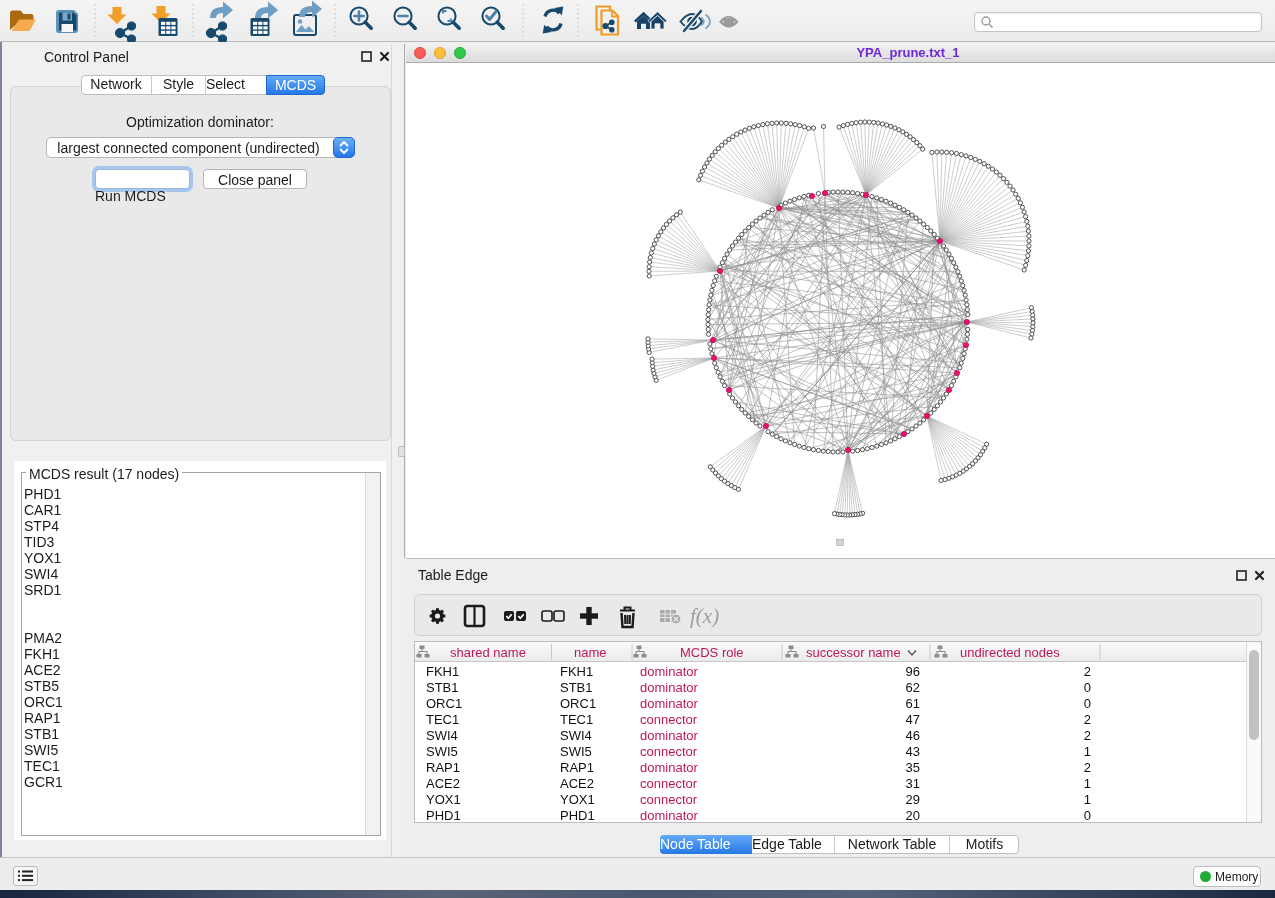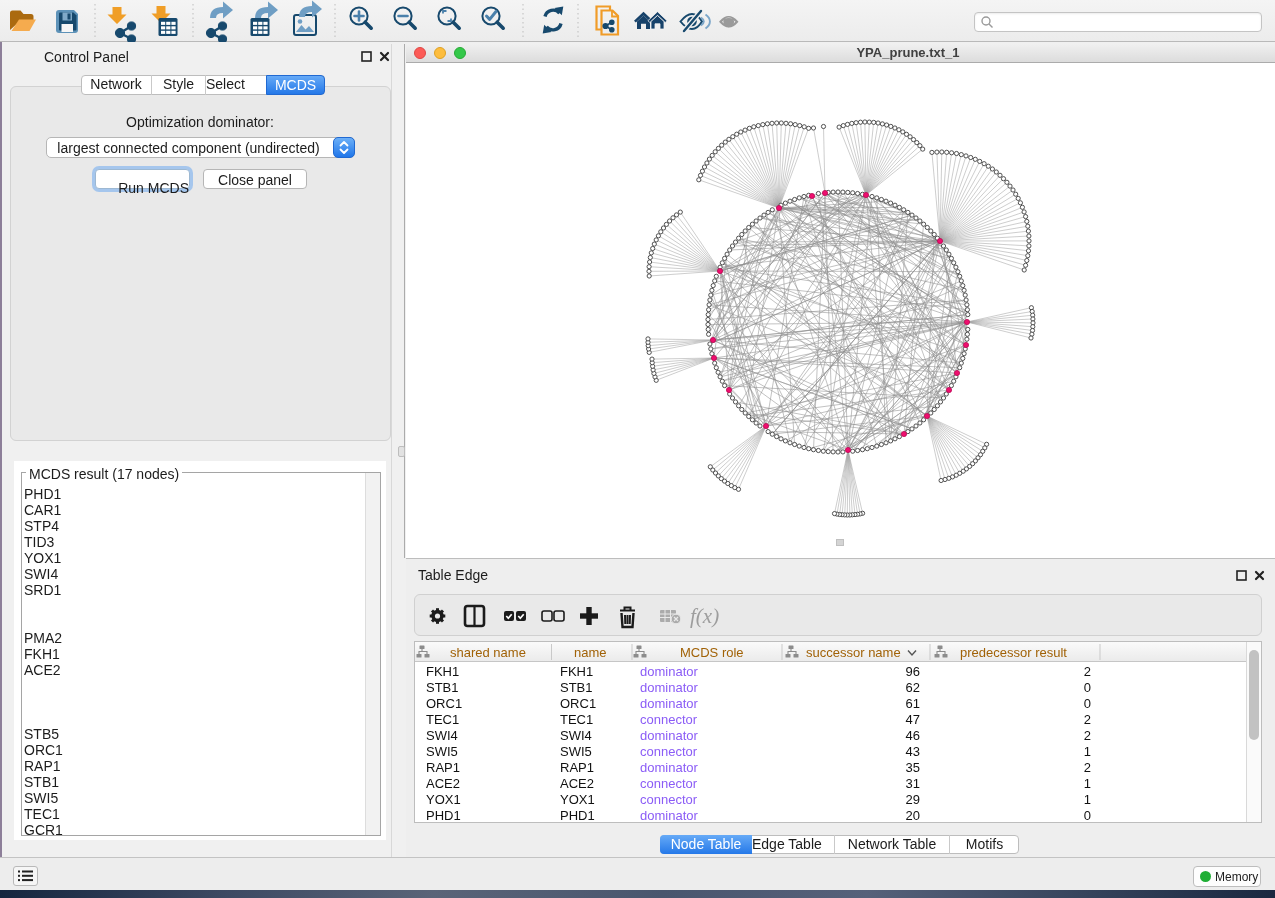--- a/index.html
+++ b/index.html
@@ -1,19 +1,19 @@
 <!DOCTYPE html>
 <html><head><meta charset="utf-8">
 <style>
 * { margin:0; padding:0; box-sizing:border-box; }
 html,body { width:1275px; height:898px; overflow:hidden; }
 body { font-family:"Liberation Sans", sans-serif; background:#f0f0f0; position:relative;
        -webkit-font-smoothing:antialiased; }
 .abs { position:absolute; }
-.t13 { font-size:13px; color:#a16207; }
+.t13 { font-size:13px; color:#be185d; }
 .t14 { font-size:14px; color:#1c1c1c; }
 </style></head>
 <body>
 
 <div class="abs" style="left:0;top:889px;width:1275px;height:9px;background:linear-gradient(90deg,#16263f,#3d4a63 18%,#5a6478 34%,#49566e 52%,#56617a 68%,#36445c 85%,#1a2840);border-top:1px solid #0f2038;"></div>
 <div class="abs" style="left:0;top:42px;width:2px;height:848px;background:#8d7f99;"></div>
 <div class="abs" style="left:0;top:0;width:1275px;height:42px;background:linear-gradient(#f4f4f4,#ececec);border-bottom:1px solid #b9b9b9;"></div>
 <svg class="abs" style="left:0;top:0" width="780" height="42" viewBox="0 0 780 42" xmlns="http://www.w3.org/2000/svg">
 <defs>
 <g id="shr">
@@ -167,39 +167,39 @@
 <div class="abs t14" style="left:266px;top:75px;width:59px;height:20px;line-height:19px;text-align:center;background:linear-gradient(#66aaf7,#2478e8);color:#fff;border-radius:0 4px 4px 0;border:1px solid #2069d2;">MCDS</div>
 <div class="abs t14" style="left:0;top:114px;width:400px;text-align:center;">Optimization dominator:</div>
 <div class="abs" style="left:46px;top:137px;width:309px;height:21px;background:#fff;border:1px solid #b6b6b6;border-radius:5px;"></div>
 <div class="abs t14" style="left:46px;top:140px;width:285px;text-align:center;">largest connected component (undirected)</div>
 <div class="abs" style="left:333px;top:137px;width:22px;height:21px;background:linear-gradient(#6cb0f8,#2076e9);border:1px solid #2069d2;border-radius:5px;"></div>
 <svg class="abs" style="left:338px;top:140px" width="12" height="15" viewBox="0 0 12 15">
     <path d="M2.5 5.5 L6 2 L9.5 5.5" fill="none" stroke="#fff" stroke-width="1.8" stroke-linecap="round" stroke-linejoin="round"></path>
     <path d="M2.5 9.5 L6 13 L9.5 9.5" fill="none" stroke="#fff" stroke-width="1.8" stroke-linecap="round" stroke-linejoin="round"></path>
   </svg>
 <div class="abs" style="left:95px;top:169px;width:95px;height:20px;background:#fff;border:1px solid #9db8d2;border-radius:4px;box-shadow:0 0 0 3px rgba(110,170,240,.55);"></div>
-<div class="abs t14" style="left:95px;top:180px;width:94px;text-align:right;">Run MCDS</div>
+<div class="abs t14" style="left:95px;top:188px;width:94px;text-align:left;">Run MCDS</div>
 <div class="abs" style="left:203px;top:169px;width:104px;height:20px;background:#fff;border:1px solid #b6b6b6;border-radius:4px;"></div>
 <div class="abs t14" style="left:203px;top:172px;width:104px;text-align:center;">Close panel</div>
 <div class="abs" style="left:14px;top:461px;width:372px;height:379px;background:#fff;"></div>
 <div class="abs" style="left:21px;top:472px;width:360px;height:364px;border:1px solid #a5a5a5;"></div>
 <div class="abs t14" style="left:26px;top:466px;background:#fff;padding:0 3px;">MCDS result (17 nodes)</div>
 <div class="abs" style="left:365px;top:473px;width:15px;height:362px;background:#f2f2f2;border-left:1px solid #ddd;"></div>
 <div class="abs t14" style="left:24px;top:486px;">
     <div style="height:16px;line-height:16px;">PHD1</div>
     <div style="height:16px;line-height:16px;">CAR1</div>
     <div style="height:16px;line-height:16px;">STP4</div>
     <div style="height:16px;line-height:16px;">TID3</div>
     <div style="height:16px;line-height:16px;">YOX1</div>
     <div style="height:16px;line-height:16px;">SWI4</div>
     <div style="height:16px;line-height:16px;">SRD1</div>
     <div style="height:16px;line-height:16px;margin-top:32px;">PMA2</div>
     <div style="height:16px;line-height:16px;">FKH1</div>
     <div style="height:16px;line-height:16px;">ACE2</div>
-    <div style="height:16px;line-height:16px;margin-top:48px;">STB5</div>
+    <div style="height:16px;line-height:16px;">STB5</div>
     <div style="height:16px;line-height:16px;">ORC1</div>
     <div style="height:16px;line-height:16px;">RAP1</div>
     <div style="height:16px;line-height:16px;">STB1</div>
     <div style="height:16px;line-height:16px;">SWI5</div>
     <div style="height:16px;line-height:16px;">TEC1</div>
     <div style="height:16px;line-height:16px;">GCR1</div>
   </div>
 <div class="abs" style="left:0;top:857px;width:1275px;height:33px;background:#ededed;border-top:1px solid #c3c3c3;"></div>
 <div class="abs" style="left:13px;top:866px;width:25px;height:20px;background:#f6f6f6;border:1px solid #b9b9b9;border-radius:3px;"></div>
 <svg class="abs" style="left:18px;top:870px" width="15" height="12" viewBox="0 0 15 12">
@@ -216,21 +216,21 @@
 <div class="abs" style="left:1200px;top:871px;width:11px;height:11px;border-radius:50%;background:#1fae35;"></div>
 <div class="abs" style="left:1215px;top:870px;font-size:12px;color:#1c1c1c;">Memory</div>
 <div class="abs" style="left:391px;top:44px;width:1px;height:813px;background:#d8d8d8;"></div>
 <div class="abs" style="left:404px;top:44px;width:1px;height:514px;background:#ababab;"></div>
 <div class="abs" style="left:398px;top:446px;width:7px;height:11px;background:#e2e2e2;border:1px solid #bdbdbd;border-radius:2px;"></div>
 <div class="abs" style="left:406px;top:44px;width:869px;height:514px;background:#fff;"></div>
 <div class="abs" style="left:406px;top:44px;width:869px;height:19px;background:linear-gradient(#f0f0f0,#dcdcdc);border-bottom:1px solid #ababab;"></div>
 <div class="abs" style="left:414px;top:47px;width:12px;height:12px;border-radius:50%;background:#fc5b57;border:1px solid #df4744;"></div>
 <div class="abs" style="left:434px;top:47px;width:12px;height:12px;border-radius:50%;background:#fdbd3e;border:1px solid #dfa123;"></div>
 <div class="abs" style="left:454px;top:47px;width:12px;height:12px;border-radius:50%;background:#34c84a;border:1px solid #27aa35;"></div>
-<div class="abs" style="left:808px;top:45px;width:200px;text-align:center;font-size:13px;font-weight:bold;color:#404040;">YPA_prune.txt_1</div>
+<div class="abs" style="left:808px;top:45px;width:200px;text-align:center;font-size:13px;font-weight:bold;color:#6d28d9;">YPA_prune.txt_1</div>
 <svg class="abs" style="left:406px;top:64px" width="869" height="494" viewBox="406 64 869 494" xmlns="http://www.w3.org/2000/svg">
 <g stroke="#606060" stroke-width="0.55" opacity="0.7">
 <line x1="779.0" y1="208.0" x2="794.6" y2="444.5"></line>
 <line x1="779.0" y1="208.0" x2="967.8" y2="314.6"></line>
 <line x1="779.0" y1="208.0" x2="720.1" y2="376.8"></line>
 <line x1="779.0" y1="208.0" x2="899.4" y2="207.4"></line>
 <line x1="779.0" y1="208.0" x2="923.6" y2="224.2"></line>
 <line x1="779.0" y1="208.0" x2="946.3" y2="250.0"></line>
 <line x1="779.0" y1="208.0" x2="745.2" y2="413.0"></line>
 <line x1="779.0" y1="208.0" x2="907.9" y2="212.4"></line>
@@ -1055,21 +1055,21 @@
 <use href="#hier" x="9" y="10"></use>
 <use href="#hier" x="226" y="10"></use>
 <use href="#hier" x="378" y="10"></use>
 <use href="#hier" x="527" y="10"></use>
 <path d="M493 8.5 l4 4.5 4 -4.5" fill="none" stroke="#555" stroke-width="1.4"></path>
 </svg>
 <div class="abs t13" style="left:450px;top:645px;">shared name</div>
 <div class="abs t13" style="left:574px;top:645px;">name</div>
 <div class="abs t13" style="left:680px;top:645px;">MCDS role</div>
 <div class="abs t13" style="left:806px;top:645px;">successor name</div>
-<div class="abs t13" style="left:960px;top:645px;">predecessor result</div>
+<div class="abs t13" style="left:960px;top:645px;">undirected nodes</div>
 
 <div class="abs" style="left:426px;top:664px;font-size:13px;color:#111;line-height:16px;">
 <div>FKH1</div>
     <div>STB1</div>
     <div>ORC1</div>
     <div>TEC1</div>
     <div>SWI4</div>
     <div>SWI5</div>
     <div>RAP1</div>
     <div>ACE2</div>
@@ -1081,21 +1081,21 @@
     <div>STB1</div>
     <div>ORC1</div>
     <div>TEC1</div>
     <div>SWI4</div>
     <div>SWI5</div>
     <div>RAP1</div>
     <div>ACE2</div>
     <div>YOX1</div>
     <div>PHD1</div>
   </div>
-<div class="abs" style="left:640px;top:664px;font-size:13px;color:#8b5cf6;line-height:16px;">
+<div class="abs" style="left:640px;top:664px;font-size:13px;color:#be185d;line-height:16px;">
 <div>dominator</div>
     <div>dominator</div>
     <div>dominator</div>
     <div>connector</div>
     <div>dominator</div>
     <div>connector</div>
     <div>dominator</div>
     <div>connector</div>
     <div>connector</div>
     <div>dominator</div>
@@ -1122,16 +1122,16 @@
     <div>2</div>
     <div>1</div>
     <div>1</div>
     <div>0</div>
   </div>
 
 <div class="abs" style="left:1246px;top:642px;width:15px;height:180px;background:#fafafa;border-left:1px solid #d9d9d9;"></div>
 <div class="abs" style="left:1248.5px;top:650px;width:10px;height:90px;background:#c2c2c2;border-radius:5px;"></div>
 
 <div class="abs" style="left:660px;top:835px;width:359px;height:19px;background:#fff;border:1px solid #bdbdbd;border-radius:4px;"></div>
-<div class="abs t14" style="left:660px;top:835px;width:92px;height:19px;line-height:18px;text-align:center;background:linear-gradient(#66aaf7,#2478e8);color:#fff;border-radius:4px 0 0 4px;">Node Table</div>
+<div class="abs t14" style="left:660px;top:835px;width:92px;height:19px;line-height:18px;background:linear-gradient(#66aaf7,#2478e8);color:#fff;border-radius:4px 0 0 4px;">Node Table</div>
 <div class="abs t14" style="left:752px;top:835px;width:83px;height:19px;line-height:18px;text-align:left;border-right:1px solid #c9c9c9;">Edge Table</div>
 <div class="abs t14" style="left:835px;top:835px;width:115px;height:19px;line-height:18px;text-align:center;border-right:1px solid #c9c9c9;">Network Table</div>
 <div class="abs t14" style="left:950px;top:835px;width:69px;height:19px;line-height:18px;text-align:center;">Motifs</div>
 
 </body></html>

